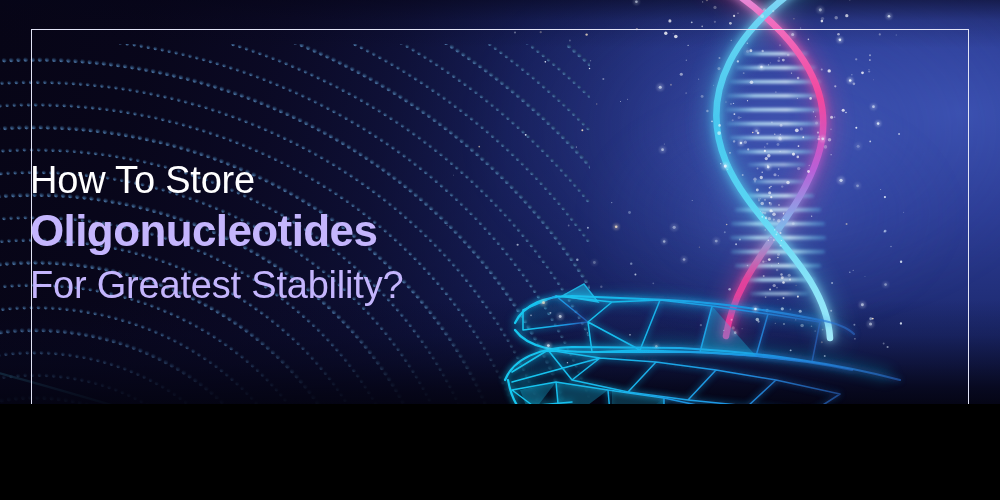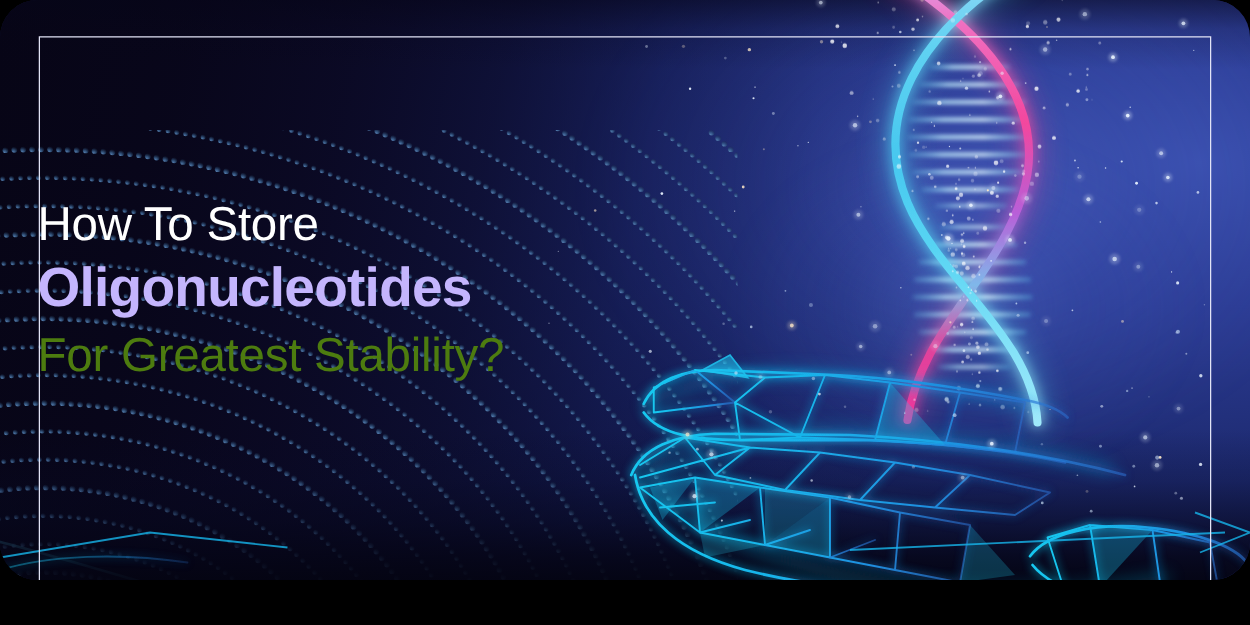--- a/index.html
+++ b/index.html
@@ -1,23 +1,22 @@
 <!DOCTYPE html>
 <html><head>
 <meta charset="utf-8">
 <style>
   html,body{margin:0;padding:0;background:#000;}
   body{font-family:"Liberation Sans","DejaVu Sans",sans-serif;}
 
   #banner{
     position:relative;
-    width:1000px;height:464px;
+    width:1000px;height:404px;
     overflow:hidden;
     background:#0b0a22;
-    border-radius:30px;
   }
 
   
   .bg-base{
     position:absolute;inset:0;
     background:
       radial-gradient(120% 140% at 96% 28%, #3a4fae 0%, #2c3c94 18%, #1d2a70 38%, #131b4e 56%, #0c1135 72%, #090a24 86%, #07061a 100%);
   }
   .bg-left-dark{
     position:absolute;inset:0;
@@ -3302,16 +3301,16 @@
         <circle cx="662.4" cy="326.3" r="1.48" fill="#d8ecff" opacity="0.45"></circle>
         <circle cx="859.4" cy="382.9" r="1.04" fill="#d8ecff" opacity="0.28"></circle>
       </svg>
   </div>
 
   <div class="frame" style="border-color: rgb(226, 228, 246);"></div>
 
   <div class="headline">
     <p class="hl-line hl-1" style="color: rgb(255, 255, 255);">How To Store</p>
     <p class="hl-line hl-2" style="color: #c4b5fd;">Oligonucleotides</p>
-    <p class="hl-line hl-3" style="color: #4d7c0f;">For Greatest Stability?</p>
+    <p class="hl-line hl-3" style="color: #c4b5fd;">For Greatest Stability?</p>
   </div>
 
 </div>
 
 </body></html>

